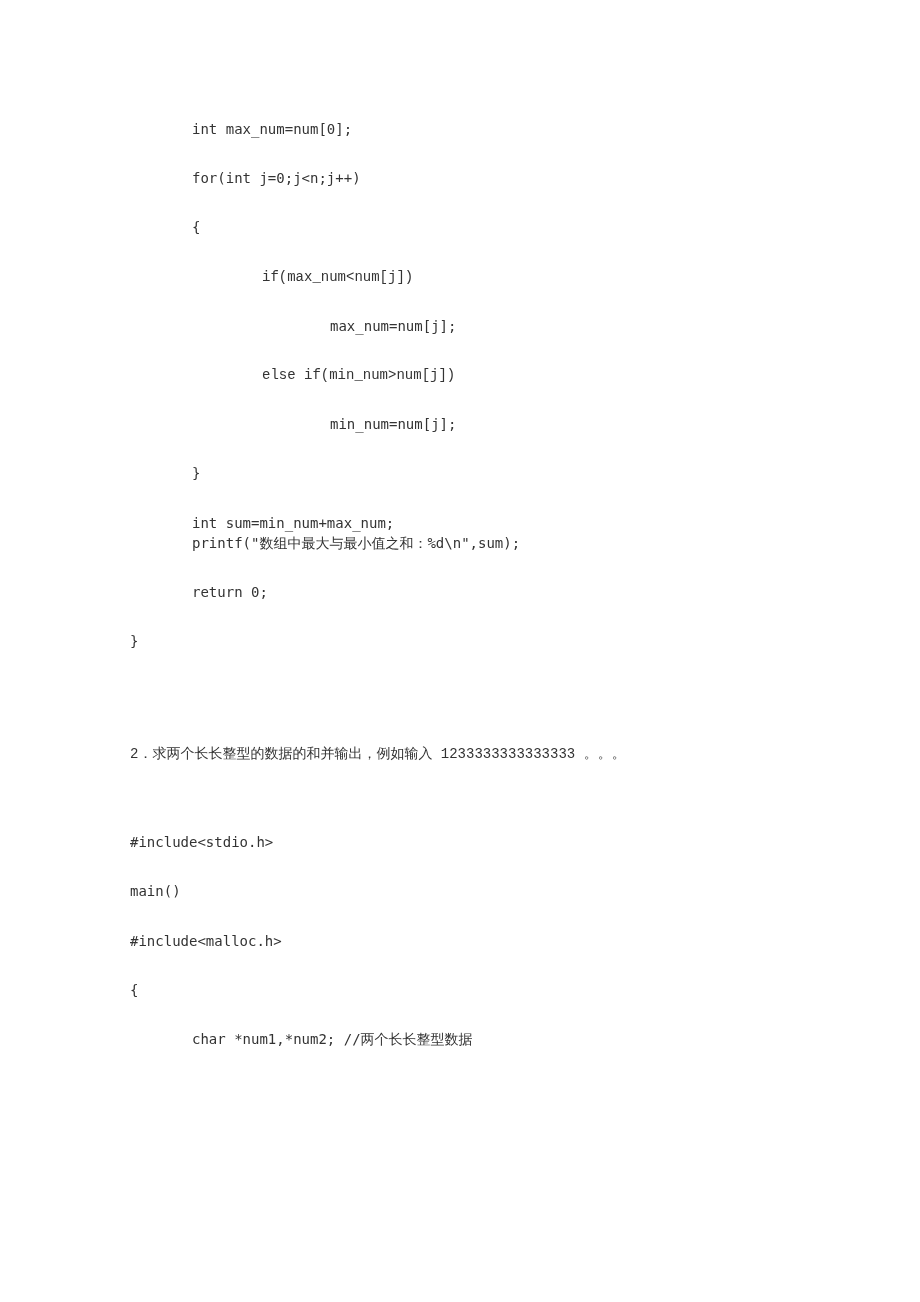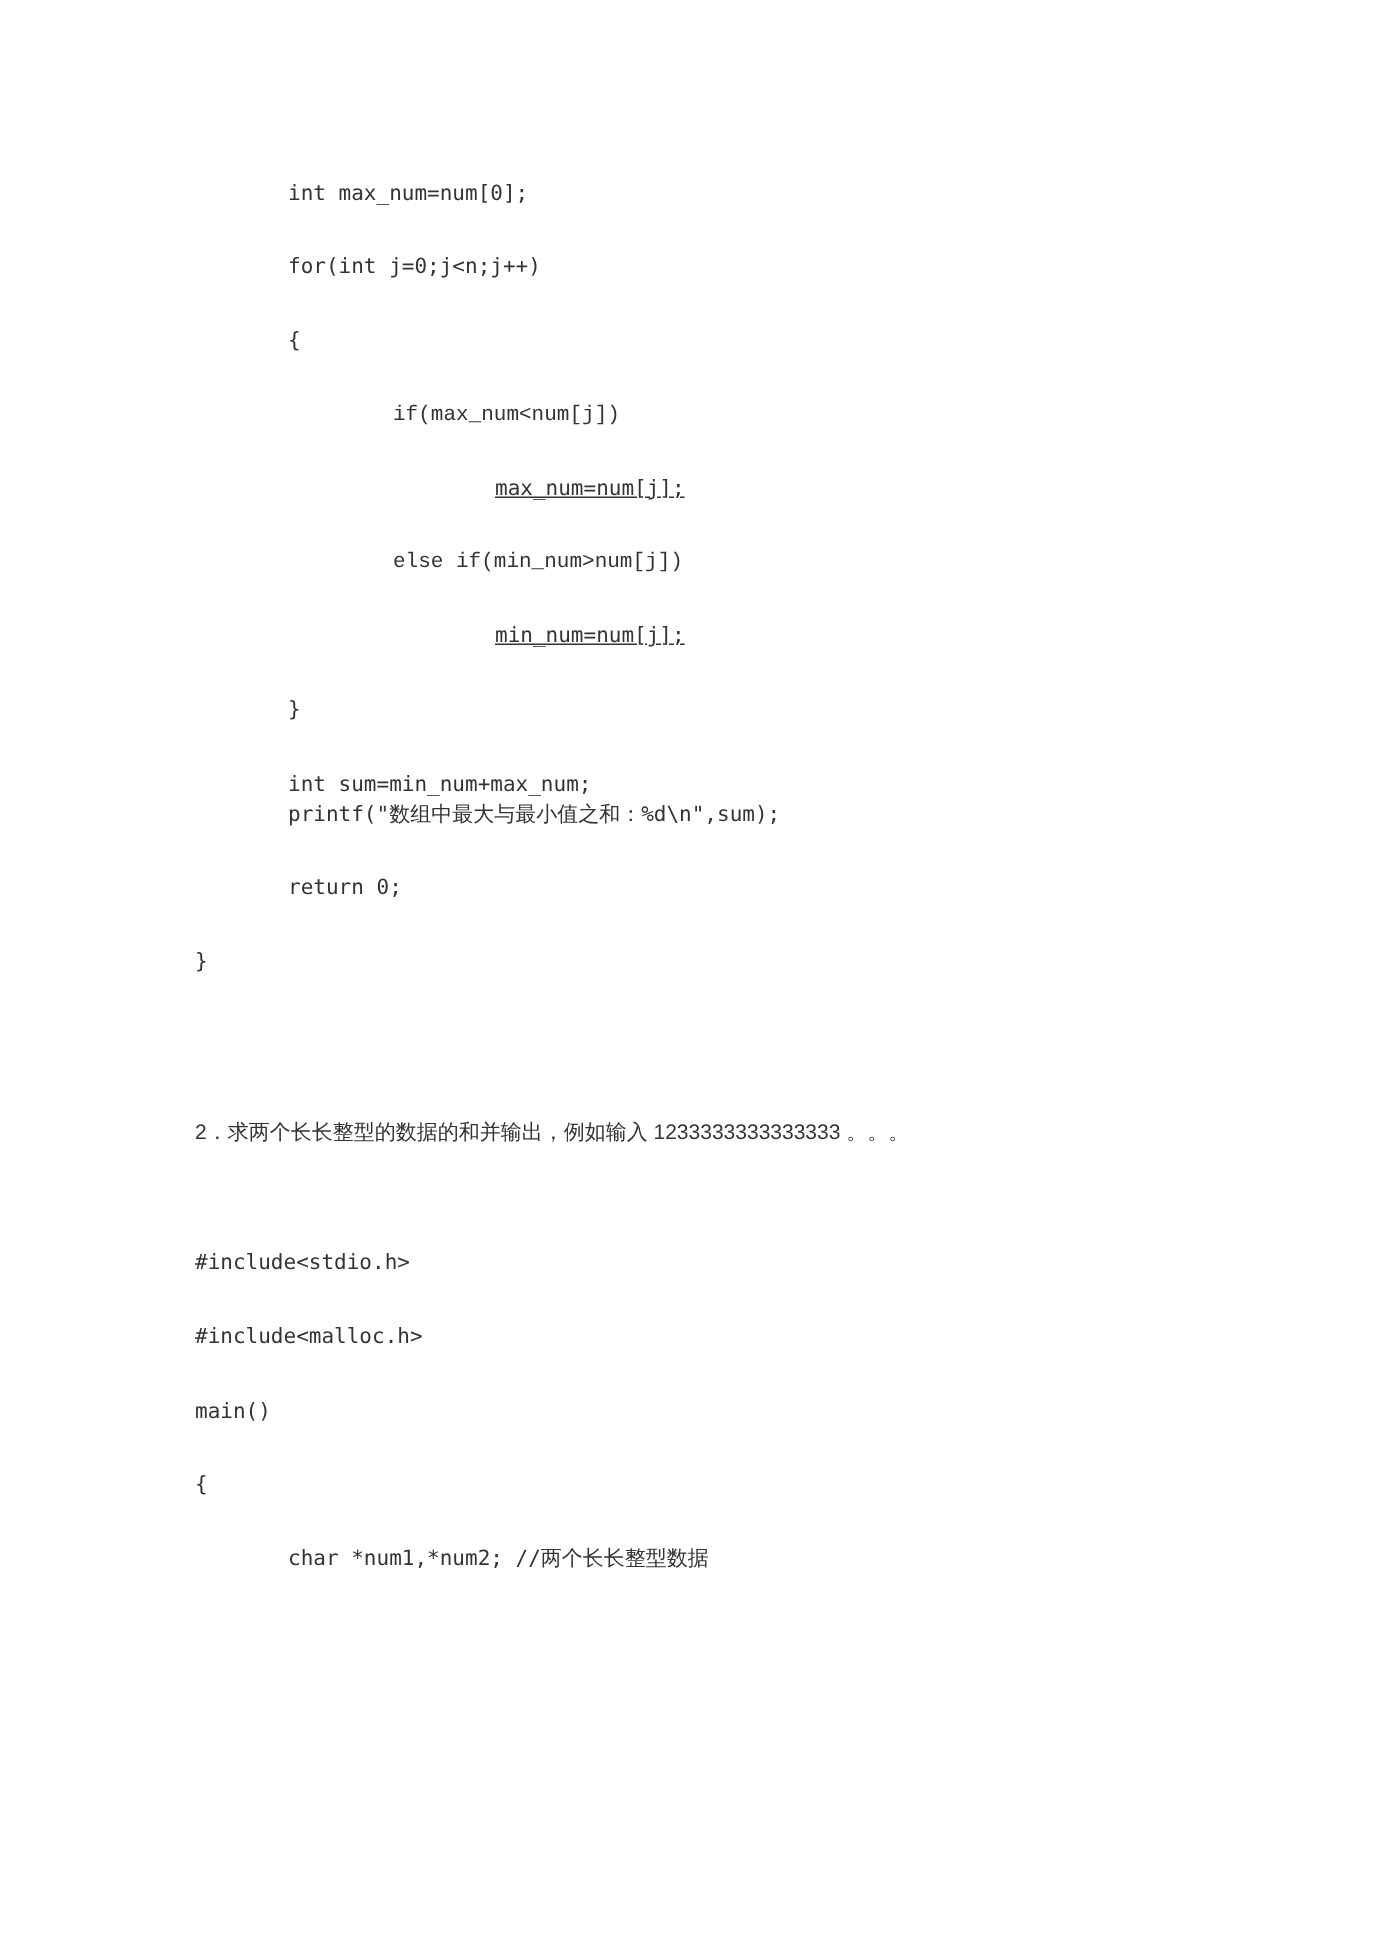--- a/index.html
+++ b/index.html
@@ -23,25 +23,25 @@
     color: #333333;
   }
   .code-line.last-of-block {
     margin-bottom: 0;
   }
   .code-line.tight {
     margin-bottom: 2px;
   }
   .indent-1 { padding-left: 62px; }
   .indent-2 { padding-left: 132px; font-family: Liberation Mono, monospace; }
-  .indent-3 { padding-left: 200px; text-decoration: underline; }
+  .indent-3 { padding-left: 200px; }
   .spacer-large { height: 90px; }
   .spacer-mid { height: 65px; }
   .prose {
-    font-family: Liberation Sans, sans-serif;
+    font-family: Liberation Mono, monospace;
     line-height: 2;
     color: #333333;
   }
 </style>
 </head>
 <body>
 
 <div class="page">
 
   <div class="code-line indent-1">int max_num=num[0];</div>
@@ -59,18 +59,18 @@
 
   <div class="spacer-large"></div>
 
   <div class="prose">
     <div>2．求两个长长整型的数据的和并输出，例如输入 1233333333333333 。。。</div>
   </div>
 
   <div class="spacer-mid"></div>
 
   <div class="code-line">#include&lt;stdio.h&gt;</div>
+  <div class="code-line">main()</div>
   <div class="code-line">#include&lt;malloc.h&gt;</div>
-  <div class="code-line">main()</div>
   <div class="code-line">{</div>
   <div class="code-line indent-1 last-of-block">char *num1,*num2; //两个长长整型数据</div>
 
 </div>
 
 </body></html>

